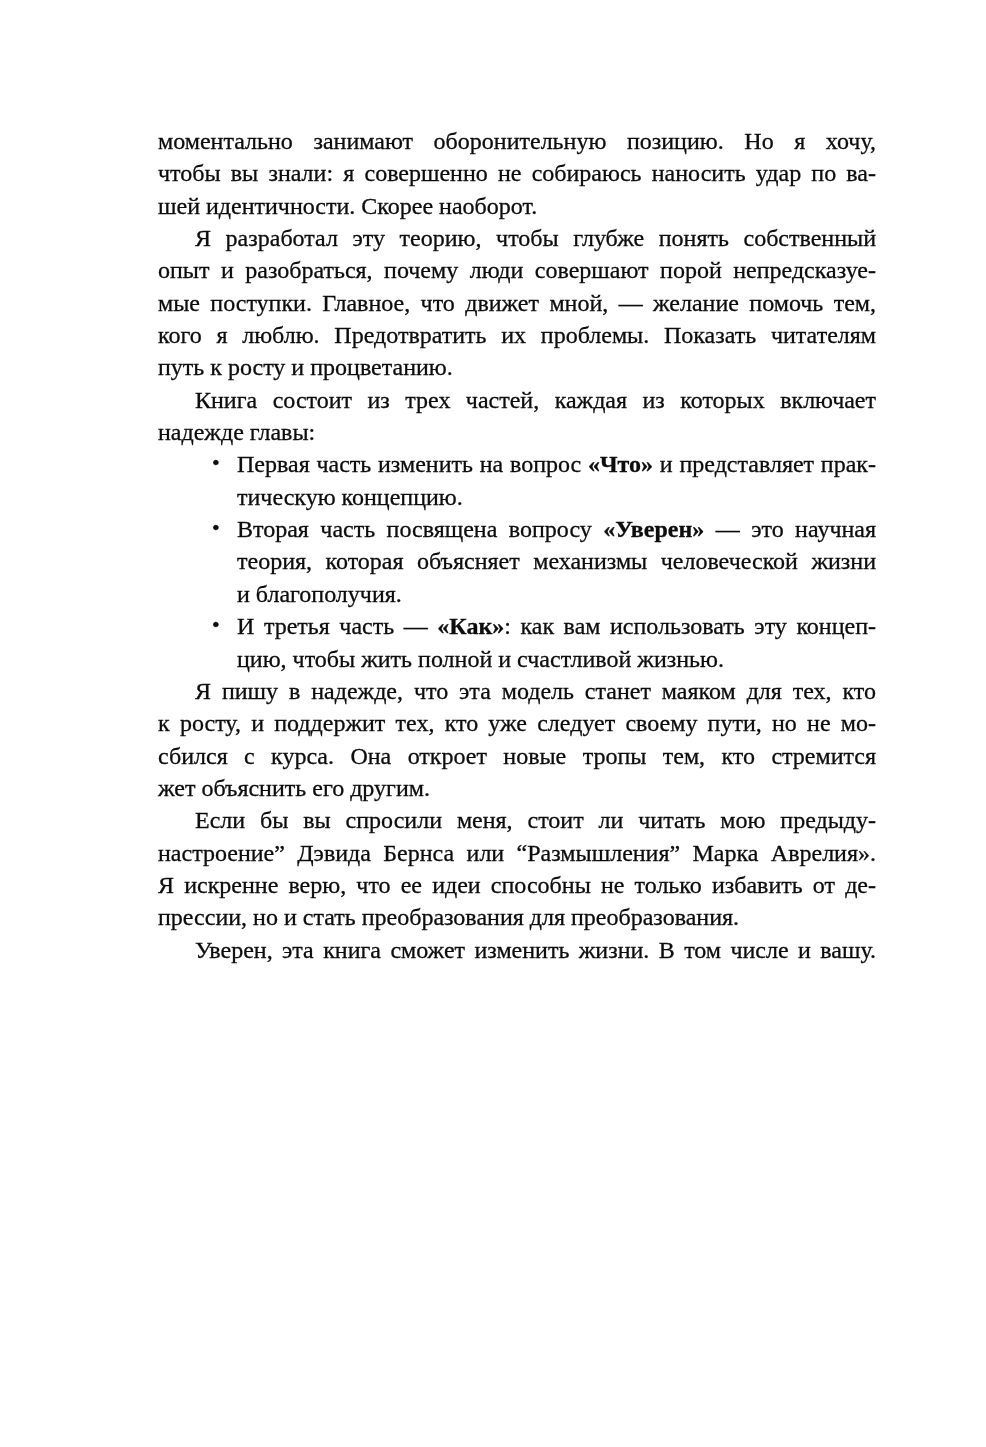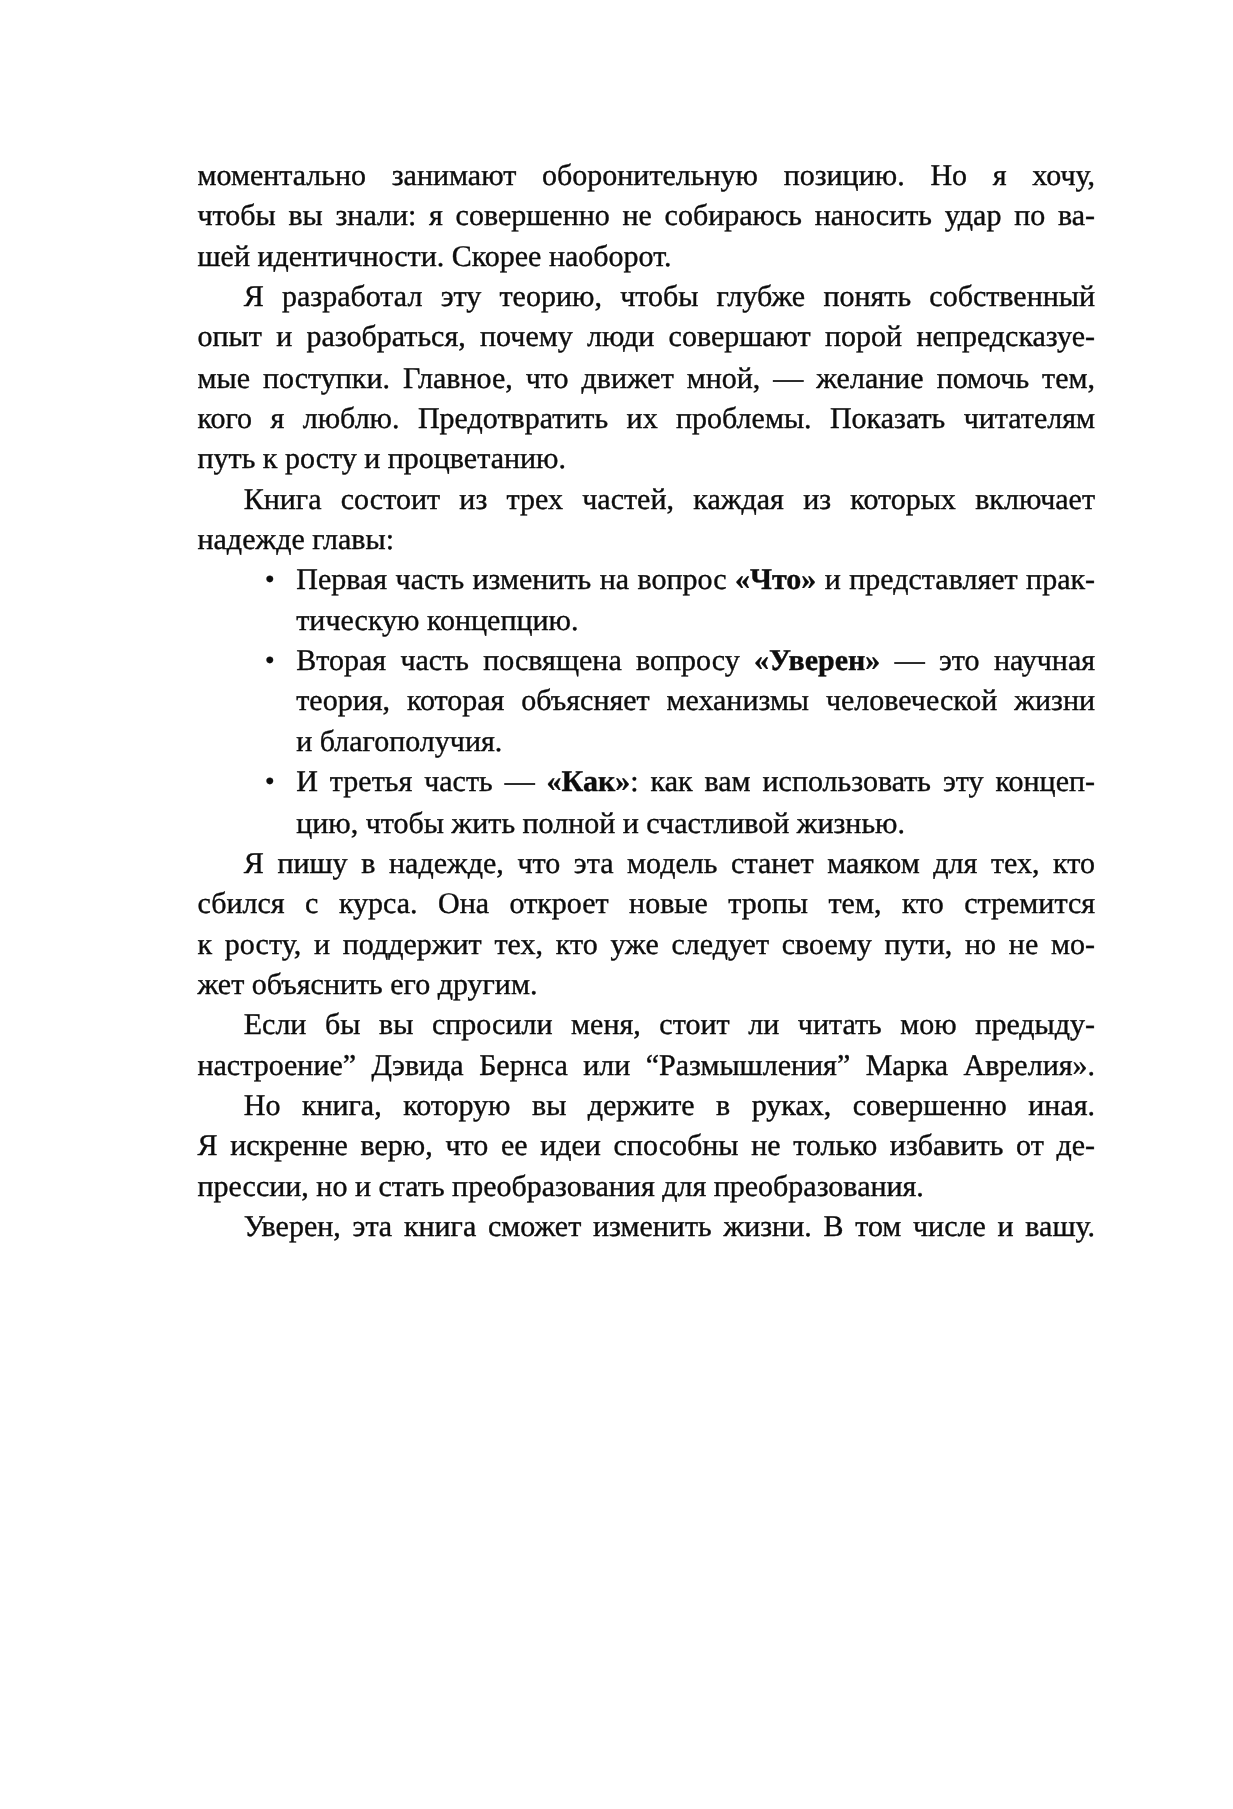--- a/index.html
+++ b/index.html
@@ -73,27 +73,26 @@
     </div>
     <div class="line bcont">теория, которая объясняет механизмы человеческой жизни</div>
     <div class="line last bcont">и благополучия.</div>
 
     <div class="line bfirst">
       <span class="bullet">•</span><span>И третья часть — </span><span class="bold">«Как»</span><span>: как вам использовать эту концеп-</span>
     </div>
     <div class="line last bcont">цию, чтобы жить полной и счастливой жизнью.</div>
 
     <div class="line indent">Я пишу в надежде, что эта модель станет маяком для тех, кто</div>
+    <div class="line">к росту, и поддержит тех, кто уже следует своему пути, но не мо-</div>
     <div class="line">сбился с курса. Она откроет новые тропы тем, кто стремится</div>
-    <div class="line">к росту, и поддержит тех, кто уже следует своему пути, но не мо-</div>
     <div class="line last">жет объяснить его другим.</div>
 
     <div class="line indent">Если бы вы спросили меня, стоит ли читать мою предыду-</div>
     <div class="line">настроение” Дэвида Бернса или “Размышления” Марка Аврелия».</div>
 
-    <div class="line indent">Но книга, которую вы держите в руках, совершенно иная.</div>
     <div class="line">Я искренне верю, что ее идеи способны не только избавить от де-</div>
     <div class="line last">прессии, но и стать преобразования для преобразования.</div>
 
     <div class="line indent">Уверен, эта книга сможет изменить жизни. В том числе и вашу.</div>
 
   </div>
 </div>
 
 </body></html>

